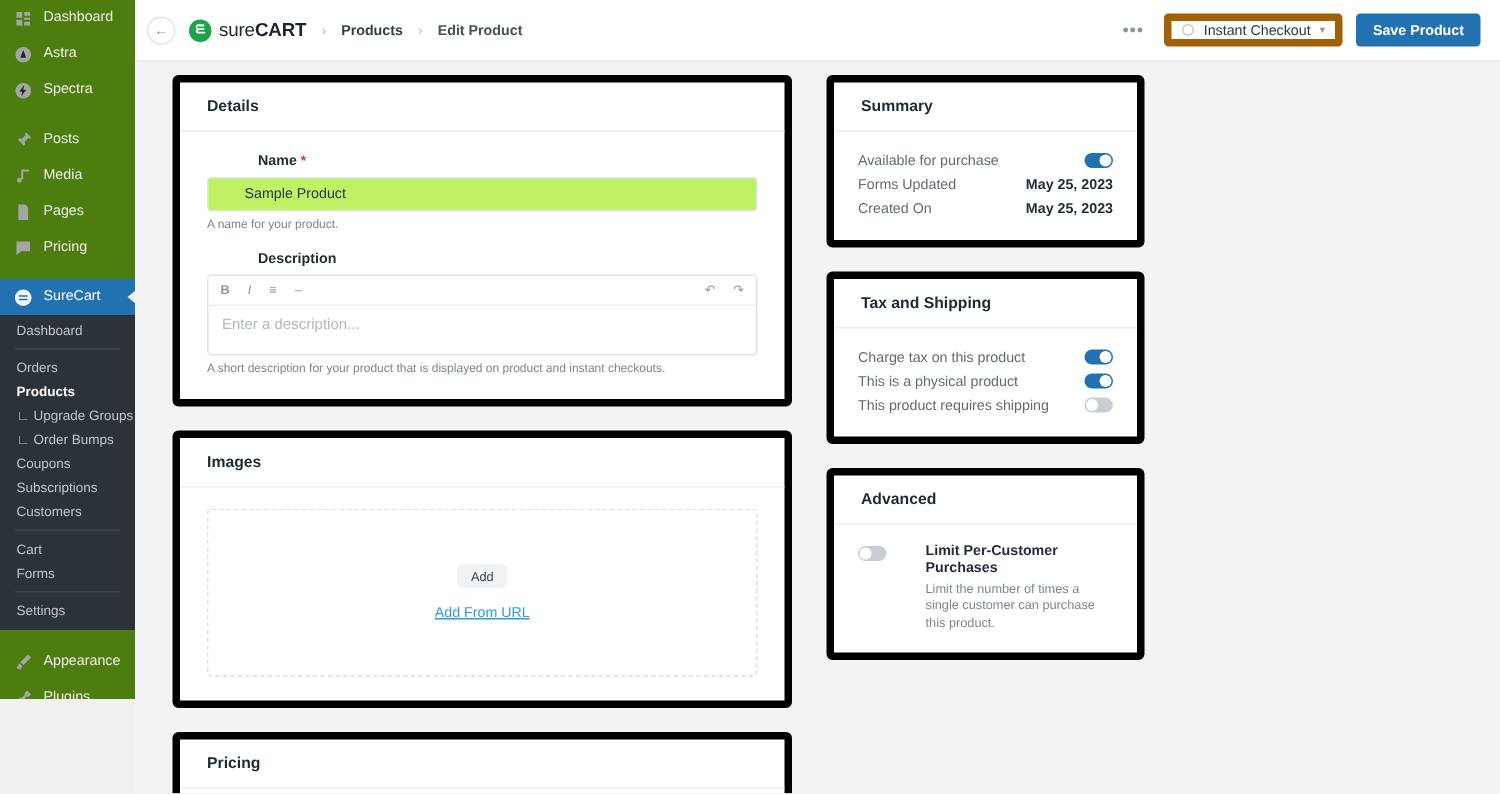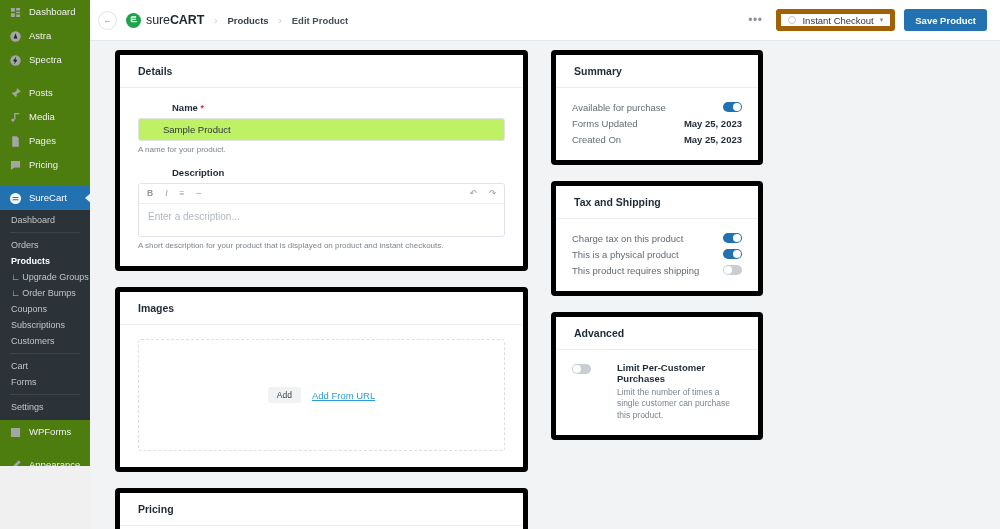--- a/index.html
+++ b/index.html
@@ -118,21 +118,21 @@
   .editor { border: 1px solid #dfe3e8; border-radius: 3px; overflow: hidden; }
   .editor-toolbar {
     height: 20px; border-bottom: 1px solid #eceef0; background: #fff;
     display: flex; align-items: center; padding: 0 8px; gap: 12px;
   }
   .tb-ico { font-size: 8.5px; color: #8f979f; line-height: 1; display: block; }
   .editor-area { height: 32px; padding: 7px 9px; font-size: 10px; color: #b0b7be; }
 
   .dropzone {
     border: 1px dashed #dadfe4; border-radius: 3px;
-    height: 112px; display: flex; flex-direction: row;
+    height: 112px; display: flex; flex-direction: column;
     align-items: center; justify-content: center; gap: 11px;
   }
   .add-chip {
     background: #f0f2f4; border-radius: 3px; padding: 3px 9px;
     font-size: 8.5px; color: #39434d;
   }
   .url-link { font-size: 9.5px; color: #2e9bd6; text-decoration: underline; }
 
   .pricing-empty {
     display: flex; flex-direction: column; align-items: center;
@@ -253,28 +253,20 @@
       <div class="wp-subitem">Coupons</div>
       <div class="wp-subitem">Subscriptions</div>
       <div class="wp-subitem">Customers</div>
       <div class="wp-subsep"></div>
       <div class="wp-subitem">Cart</div>
       <div class="wp-subitem">Forms</div>
       <div class="wp-subsep"></div>
       <div class="wp-subitem">Settings</div>
     </div>
 
-    <div class="wp-item">
-      <span class="wp-ico">
-          <svg viewBox="0 0 20 20">
-            <path d="M3 3h14v14H3V3zm2 3h10v2H5V6zm0 4h10v1.5H5V10zm0 3.5h6V15H5v-1.5z"></path>
-          </svg>
-        </span>
-      <span>WPForms</span>
-    </div>
 
     <div class="wp-gap"></div>
 
     <div class="wp-item">
       <span class="wp-ico">
           <svg viewBox="0 0 20 20">
             <path d="M15 2l3 3-8 8-3-3 8-8zM6 11l3 3-2 4-4-2 3-5z"></path>
           </svg>
         </span>
       <span>Appearance</span>

